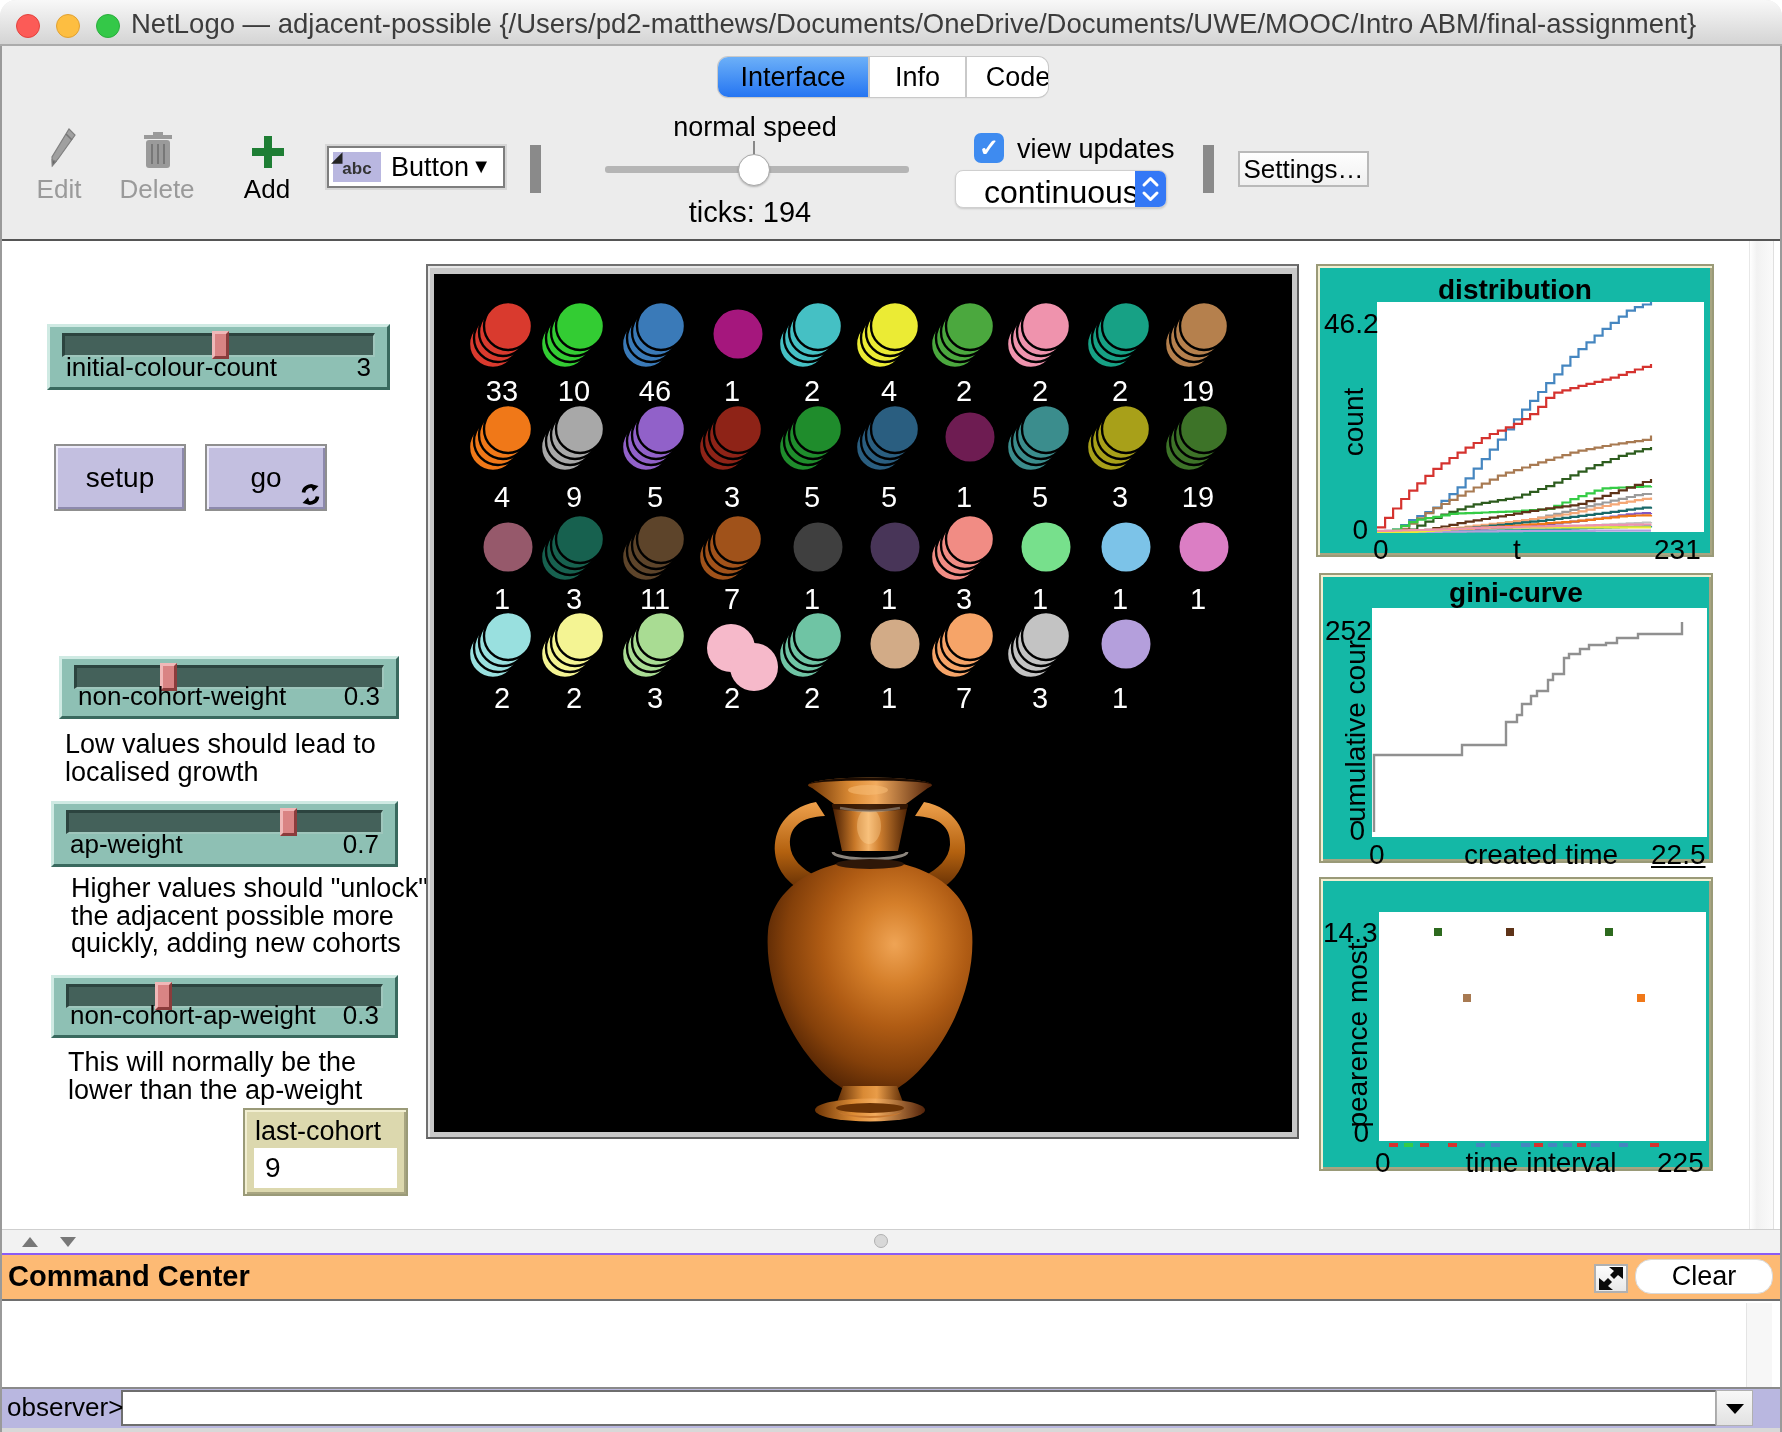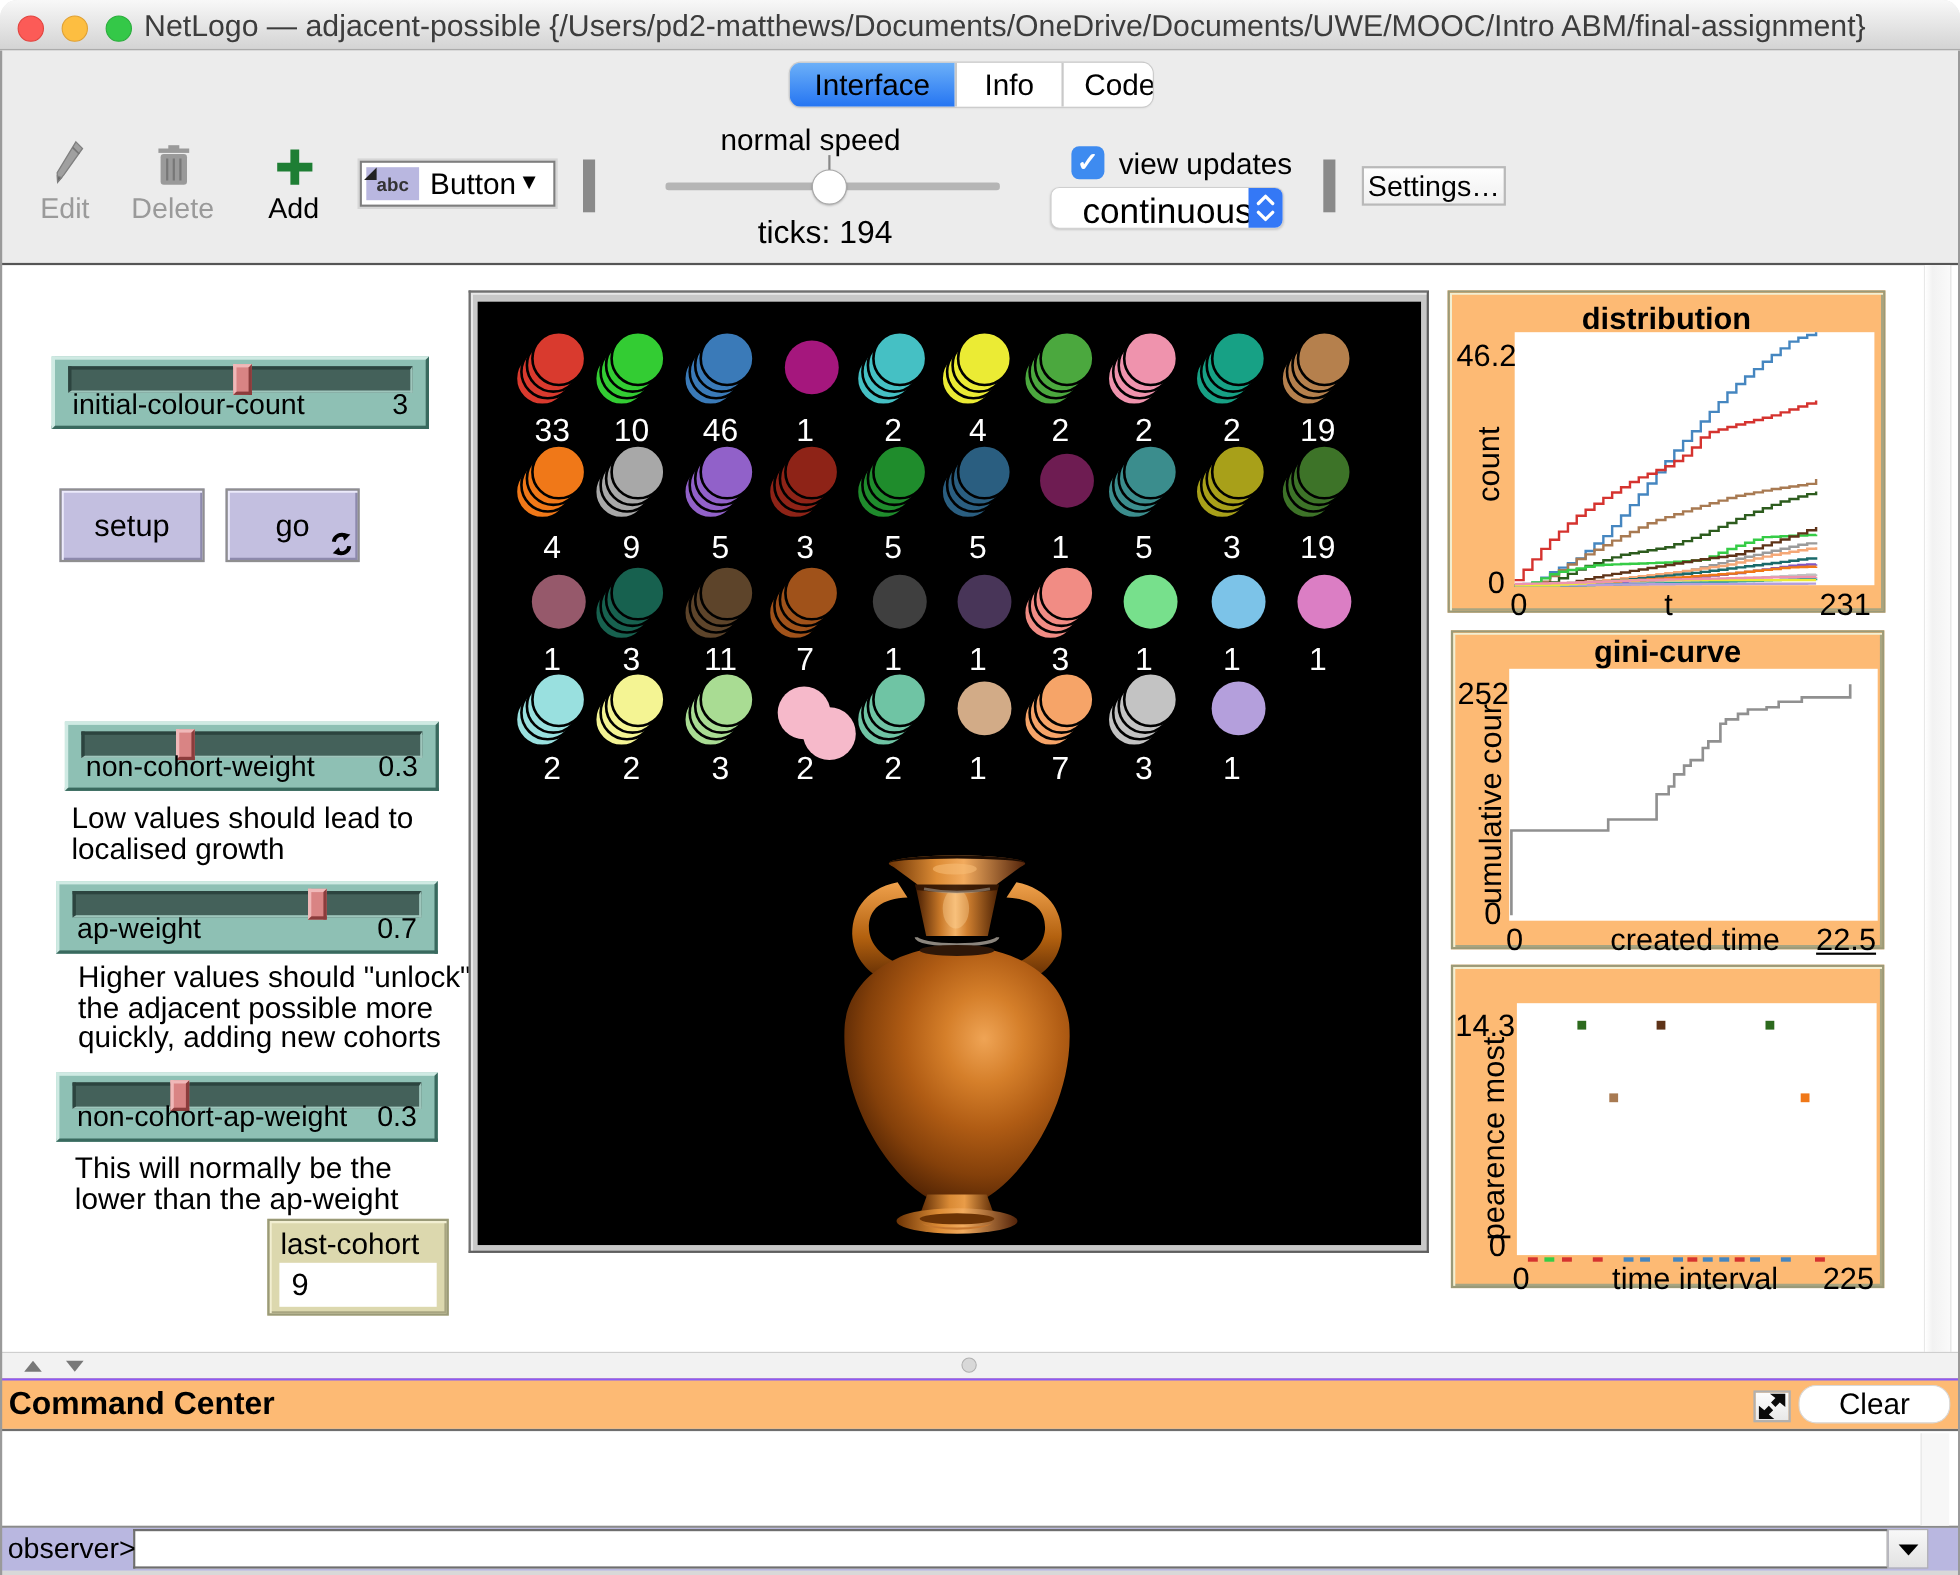--- a/index.html
+++ b/index.html
@@ -28,21 +28,21 @@
   border-bottom:2px solid #9fc6bc; border-right:2px solid #9fc6bc; }
 .slider .handle { position:absolute; top:4px; width:17px; height:28px; background:#d98484;
   border-top:3px solid #f0b8b8; border-left:3px solid #f0b8b8;
   border-bottom:3px solid #8b3c3c; border-right:3px solid #8b3c3c; }
 .slider .lab { position:absolute; left:16px; bottom:4px; font-size:26px; color:#000; }
 .slider .val { position:absolute; right:16px; bottom:4px; font-size:26px; color:#000; }
 .btn { position:absolute; background:#c3bfe0; border:2px solid #8f8f8f;
   box-shadow:inset 2px 2px 0 #eceafa, inset -2px -2px 0 #8d89ad;
   font-size:28px; color:#000; display:flex; align-items:center; justify-content:center; }
 .note { position:absolute; font-size:27px; color:#000; line-height:27px; }
-.chart { position:absolute; background:#fdba74; border:2px solid #9a9a78;
+.chart { position:absolute; background:#14b8a6; border:2px solid #9a9a78;
   box-shadow:inset 2px 2px 0 #f2efd2, inset -2px -2px 0 #a8a581; }
 .chart .ctitle { position:absolute; width:100%; text-align:center; top:8px;
   font-size:28px; font-weight:bold; color:#000; }
 .chart .plot { position:absolute; background:#fff; }
 .alab { position:absolute; font-size:28px; color:#000; white-space:nowrap; }
 .cc-head { position:absolute; left:0; top:1253px; width:100%; height:46px; background:#fdba74;
   border-top:2px solid #8b5cf6; }
 .cc-out { position:absolute; left:0; top:1299px; width:100%; height:90px; background:#fff;
   border-top:2px solid #6e6e6e; border-bottom:2px solid #8a8a8a; }
 .obsrow { position:absolute; left:0; top:1389px; width:100%; height:39px; background:#b9b7e0; }
@@ -89,21 +89,21 @@
 <div class="toolbtn" style="left:227px; top:174px; width:80px; color:#000;">Add</div>
 
 <div style="position:absolute; left:327px; top:146px; width:178px; height:42px; background:#fff; border:2px solid #7e7e7e; box-shadow:0 0 0 2px #d6d6d6;">
   <div style="position:absolute; left:4px; top:4px; width:48px; height:30px; background:#b9b7e0; font-size:17px; font-weight:bold; color:#333; text-align:center; line-height:34px;">abc</div>
   <div style="position:absolute; left:2px; top:0px; font-size:15px; color:#222;">◢</div>
   <div style="position:absolute; left:62px; top:4px; font-size:27px; color:#000;">Button</div>
   <div style="position:absolute; right:12px; top:7px; font-size:20px; color:#000;">▼</div>
 </div>
 <div class="sep" style="left:530px;"></div>
 
-<div style="position:absolute; left:655px; top:112px; width:200px; font-size:27px;">normal speed</div>
+<div style="position:absolute; left:655px; top:112px; width:200px; text-align:center; font-size:27px;">normal speed</div>
 <div style="position:absolute; left:605px; top:166px; width:304px; height:7px; background:#b5b5b5; border-radius:3px;"></div>
 <div style="position:absolute; left:753px; top:141px; width:2px; height:14px; background:#888;"></div>
 <div style="position:absolute; left:738px; top:154px; width:32px; height:32px; border-radius:50%; background:#fff; border:1px solid #a8a8a8; box-shadow:0 1px 2px rgba(0,0,0,.25);"></div>
 <div style="position:absolute; left:650px; top:196px; width:200px; text-align:center; font-size:29px;">ticks: 194</div>
 
 <div style="position:absolute; left:974px; top:133px; width:30px; height:30px; background:#3e8bf0; border-radius:7px; color:#fff; font-size:24px; font-weight:bold; text-align:center; line-height:30px;">✓</div>
 <div style="position:absolute; left:1017px; top:134px; font-size:27px;">view updates</div>
 <div style="position:absolute; left:955px; top:170px; width:212px; height:38px; background:#fff; border:1px solid #cfcfcf; border-radius:8px; box-shadow:0 1px 2px rgba(0,0,0,.15);">
   <div style="position:absolute; left:28px; top:3px; font-size:32px;">continuous</div>
   <div style="position:absolute; right:0; top:0; width:31px; height:36px; background:#3478f6; border-radius:0 7px 7px 0;">

